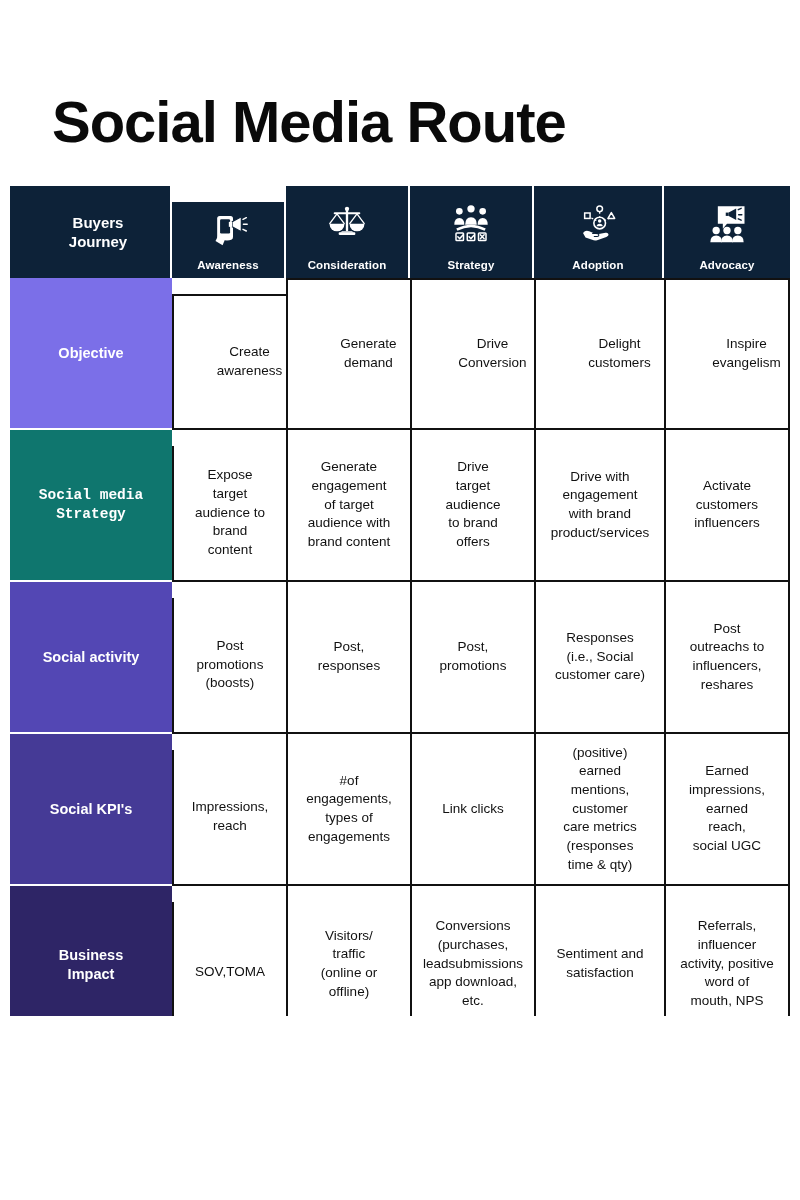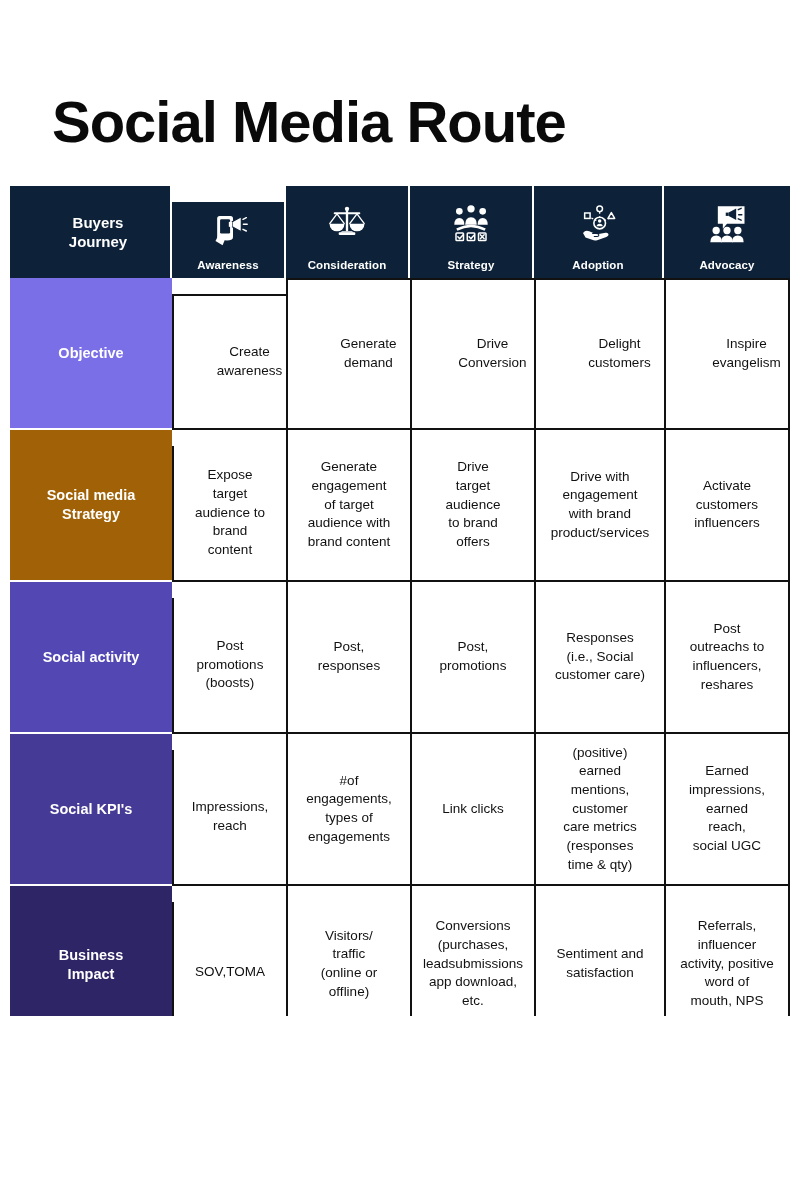--- a/index.html
+++ b/index.html
@@ -262,21 +262,21 @@
             <span>Drive<br>Conversion</span>
           </div>
           <div class="cell c4">
             <span>Delight<br>customers</span>
           </div>
           <div class="cell c5 last-col">
             <span>Inspire<br>evangelism</span>
           </div>
         </div>
         <div class="row body-row">
-          <div class="rowlabel c0" style="background: #a16207;">Social media<br>Strategy</div>
+          <div class="rowlabel c0" style="background: #0f766e; font-family: Liberation Mono, monospace;">Social media<br>Strategy</div>
           <div class="cell c1">
             <span>Expose<br>target<br>audience to<br>brand<br>content</span>
           </div>
           <div class="cell c2">
             <span>Generate<br>engagement<br>of target<br>audience with<br>brand content</span>
           </div>
           <div class="cell c3">
             <span>Drive<br>target<br>audience<br>to brand<br>offers</span>
           </div>
           <div class="cell c4">

